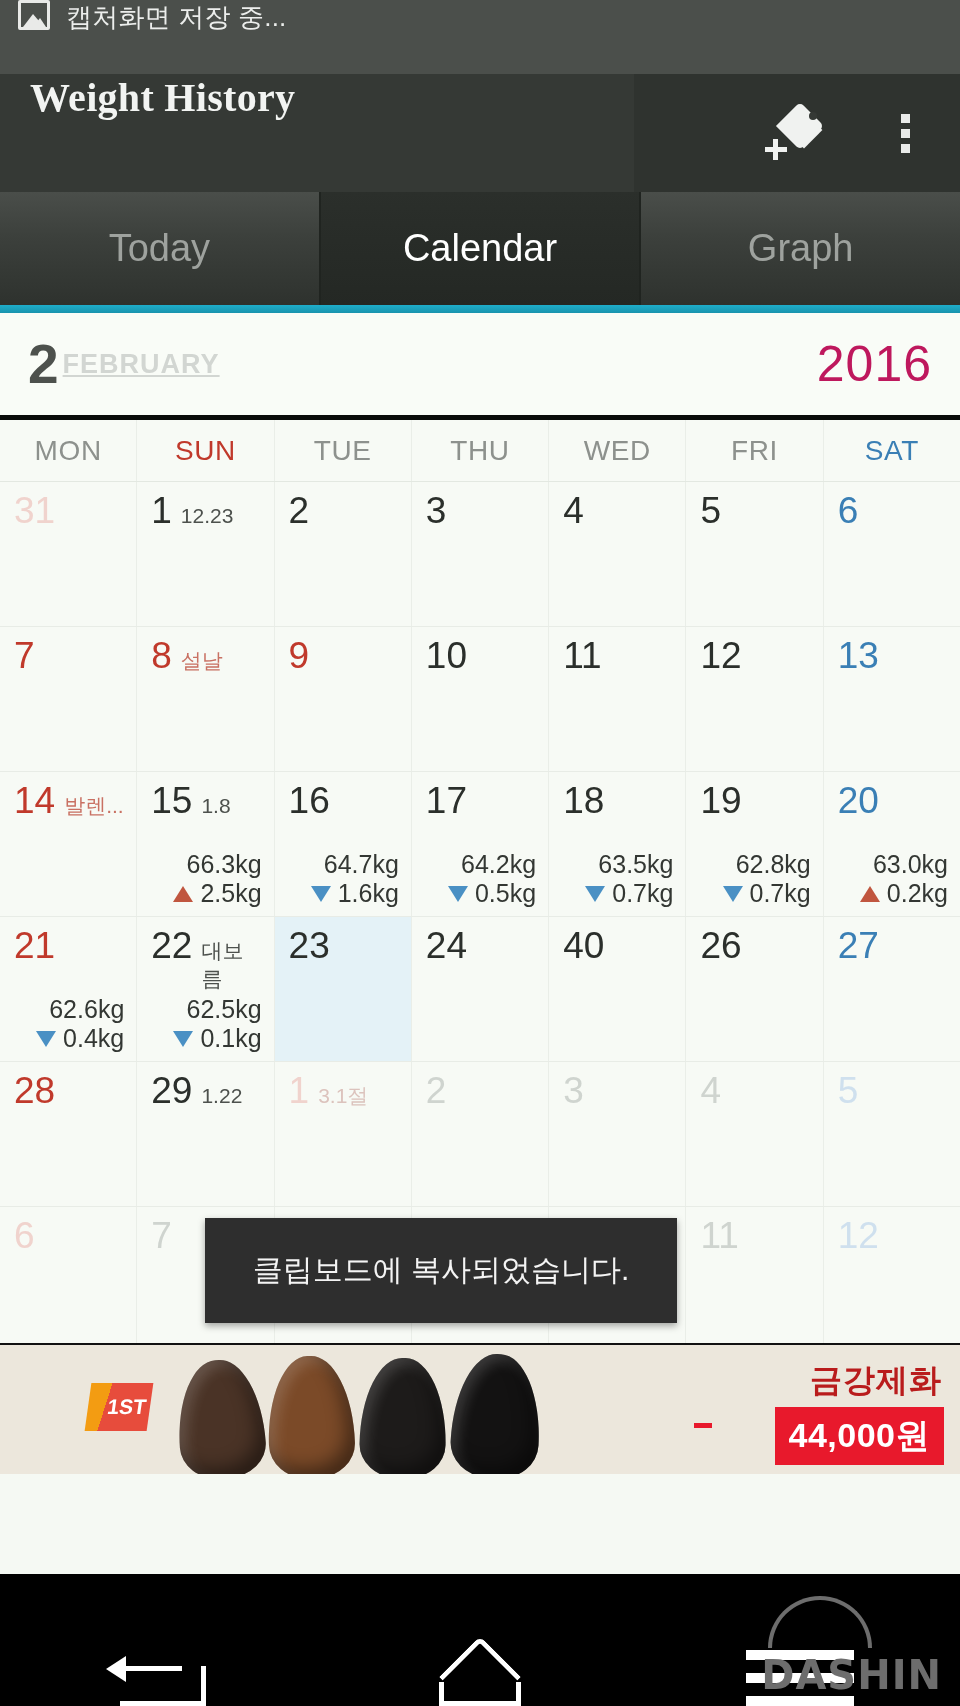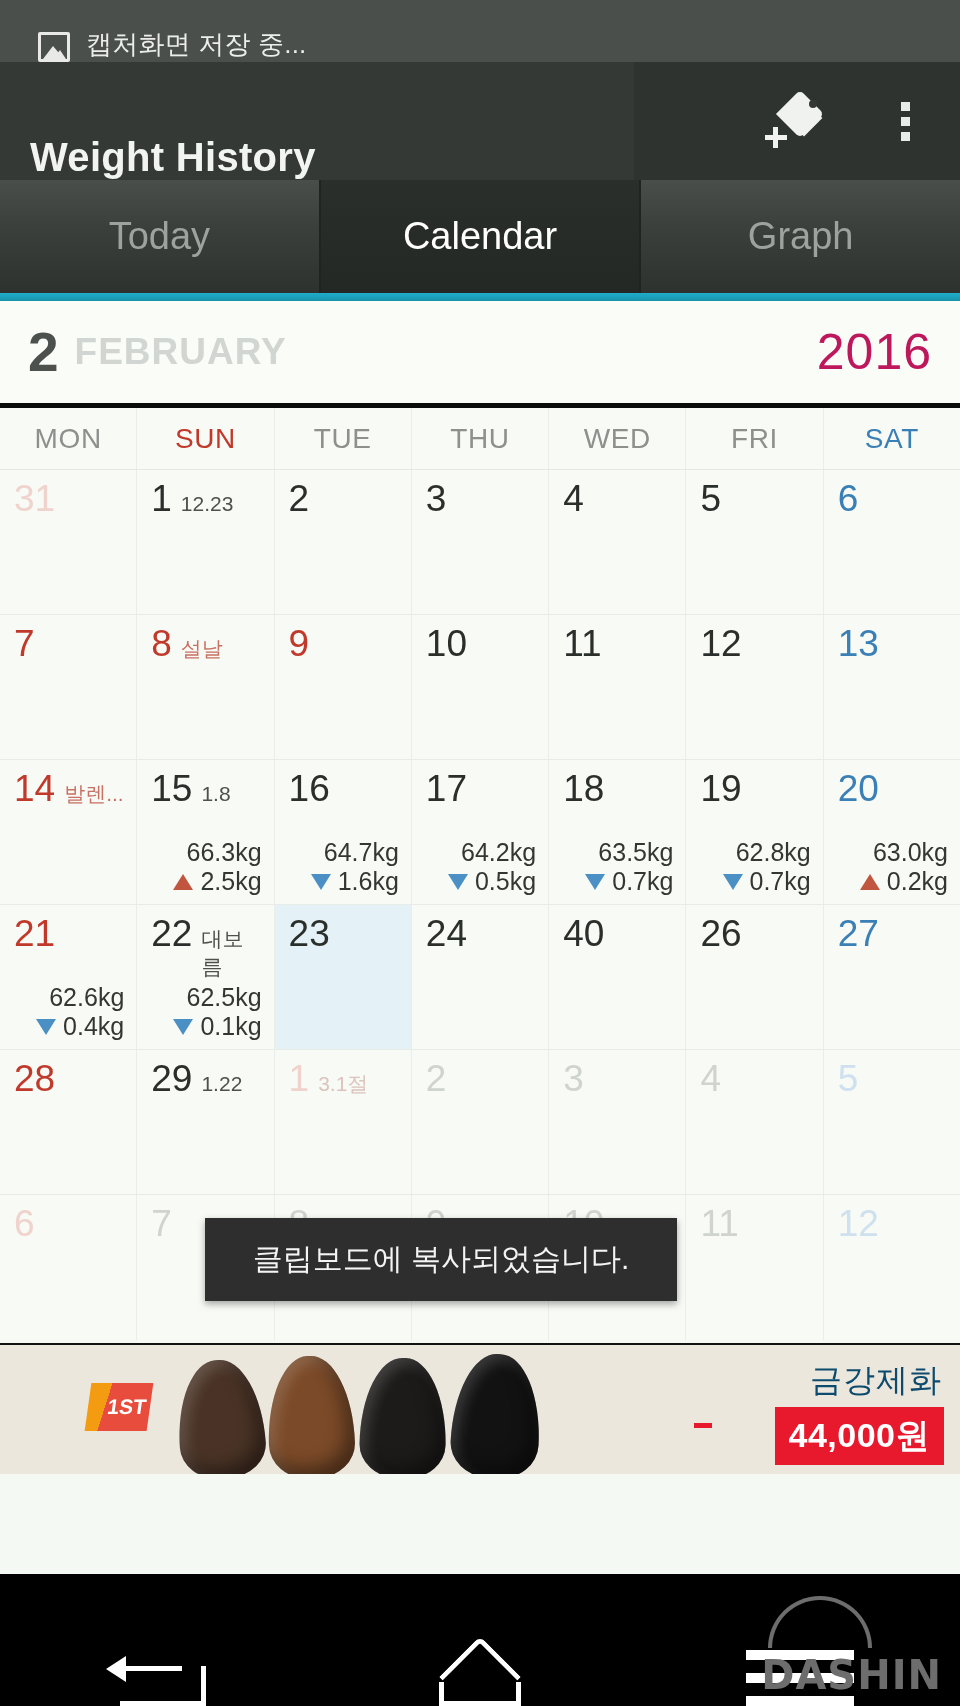--- a/index.html
+++ b/index.html
@@ -6,44 +6,45 @@
   html, body {
     width: 960px; height: 1706px;
     background: #000;
     font-family: "Liberation Sans", "DejaVu Sans", sans-serif;
     overflow: hidden;
   }
   #screen { position: relative; width: 960px; height: 1706px; background: #f5f9f3; }
 
   
   .statusbar {
-    height: 62px; background: #4b4f4b;
-    display: flex; align-items: flex-end; padding-left: 38px; gap: 16px;
+    height: 74px; background: #4b4f4b;
+    display: flex; align-items: flex-start; padding-left: 18px; gap: 16px;
   }
   .ss-icon {
     width: 32px; height: 30px; border: 3px solid #e9eae8; border-radius: 2px;
     position: relative; overflow: hidden; flex: none;
   }
   .ss-icon::after {
     content: ""; position: absolute; left: 2px; bottom: 0; width: 0; height: 0;
     border-left: 10px solid transparent; border-right: 11px solid transparent;
     border-bottom: 13px solid #e9eae8;
   }
   .ss-icon::before {
     content: ""; position: absolute; right: 1px; bottom: 0; width: 0; height: 0;
     border-left: 7px solid transparent; border-right: 6px solid transparent;
     border-bottom: 9px solid #e9eae8;
   }
   .status-text { color: #eceeec; font-size: 26px; letter-spacing: .2px; }
 
   
   .actionbar {
     height: 118px; background: #333733; position: relative;
-    display: flex; align-items: flex-end;
+    display: flex; align-items: flex-start;
     background: linear-gradient(to right, #353935 0%, #353935 66%, #2f332f 66%, #2f332f 100%);
+    font-family: Liberation Serif, serif;
   }
   .app-title {
     color: #f2f4f2; font-size: 40px; font-weight: bold; padding-left: 30px; letter-spacing: .3px;
   }
   .ab-actions { position: absolute; right: 0; top: 0; height: 100%; display: flex; align-items: center; }
   .ab-btn { width: 110px; height: 118px; display: flex; align-items: center; justify-content: center; }
   .tag-icon { position: relative; width: 60px; height: 60px; }
   .tag-icon .tagbody {
     position: absolute; left: 18px; top: 6px; width: 34px; height: 34px;
     background: #f0f2f0; transform: rotate(45deg); border-radius: 5px 5px 5px 0;
@@ -72,21 +73,21 @@
   .tab:last-child { border-right: none; }
   .tab.active { color: #ffffff; background: linear-gradient(to bottom, #2b2f2b 0%, #242824 100%); }
   .tab-underline { height: 8px; background: linear-gradient(to bottom,#1eaecb 0%, #1993ad 100%); }
 
   
   .month-header {
     height: 107px; background: #f9fcf7; display: flex; align-items: center;
     padding: 0 28px; border-bottom: 5px solid #0a0c0a;
   }
   .m-num { font-size: 55px; font-weight: bold; color: #4d514d; line-height: 1; }
-  .m-name { font-size: 37px; font-weight: bold; color: #d2d6d2; margin-left: 16px; letter-spacing: 1px; }
+  .m-name { font-size: 27px; font-weight: bold; color: #d2d6d2; margin-left: 4px; letter-spacing: 1px; text-decoration: underline; }
   .m-year { margin-left: auto; font-size: 50px; font-weight: normal; color: #be185d; letter-spacing: 1px; }
 
   
   .weekrow { display: flex; height: 62px; background: #f7faf5; border-bottom: 1px solid #e3e8e1; }
   .wd {
     flex: 1; display: flex; align-items: center; justify-content: center;
     font-size: 28px; color: #8d918d; border-right: 1px solid #eaeee8; letter-spacing: .6px;
   }
   .wd:last-child { border-right: none; }
   .wd.sun { color: #c0392b; }
@@ -117,21 +118,21 @@
     position: absolute; right: 12px; bottom: 8px; text-align: right; line-height: 1.16;
   }
   .wkg { font-size: 25px; color: #333733; display: block; }
   .wdelta { font-size: 25px; color: #333733; display: flex; align-items: center; justify-content: flex-end; gap: 7px; }
   .arrow { width: 0; height: 0; display: inline-block; }
   .arrow.up { border-left: 10px solid transparent; border-right: 10px solid transparent; border-bottom: 16px solid #c0563f; }
   .arrow.down { border-left: 10px solid transparent; border-right: 10px solid transparent; border-top: 16px solid #4a90c4; }
 
   
   .toast {
-    position: absolute; left: 205px; top: 1218px; width: 472px; height: 83px;
+    position: absolute; left: 205px; top: 1218px; width: 472px; height: 105px;
     background: #2e2e2e; color: #f4f4f4; display: flex; align-items: center; justify-content: center;
     font-size: 30px; box-shadow: 0 3px 7px rgba(0,0,0,.35); z-index: 40;
   }
 
   
   .ad {
     position: absolute; left: 0; top: 1343px; width: 960px; height: 131px;
     background: #ece7dc; overflow: hidden; border-top: 2px solid #111;
   }
   .ad-1st {
@@ -142,21 +143,21 @@
   }
   .shoe {
     position: absolute; bottom: -4px; border-radius: 48% 48% 44% 44% / 72% 72% 28% 28%;
     box-shadow: inset -8px -10px 18px rgba(0,0,0,.45), inset 6px 6px 14px rgba(255,255,255,.18);
   }
   .s1 { left: 178px; width: 86px; height: 118px; background: #4a3326; transform: rotate(-4deg); }
   .s2 { left: 268px; width: 86px; height: 122px; background: #7b4a28; transform: rotate(-2deg); }
   .s3 { left: 360px; width: 86px; height: 120px; background: #1d1b1a; transform: rotate(1deg); }
   .s4 { left: 452px; width: 88px; height: 124px; background: #131212; transform: rotate(3deg); }
   .ad-brand {
-    position: absolute; right: 18px; top: 14px; font-size: 32px; font-weight: normal; color: #0c4a6e;
+    position: absolute; right: 18px; top: 14px; font-size: 32px; font-weight: bold; color: #b91c1c;
     letter-spacing: 1px;
   }
   .ad-price {
     position: absolute; right: 16px; top: 62px; background: #e8192c; color: #fff;
     font-size: 34px; font-weight: bold; padding: 6px 14px; letter-spacing: .5px;
   }
   .ad-dash { position: absolute; right: 248px; top: 78px; width: 18px; height: 5px; background: #e8192c; }
 
   
   .navbar {

